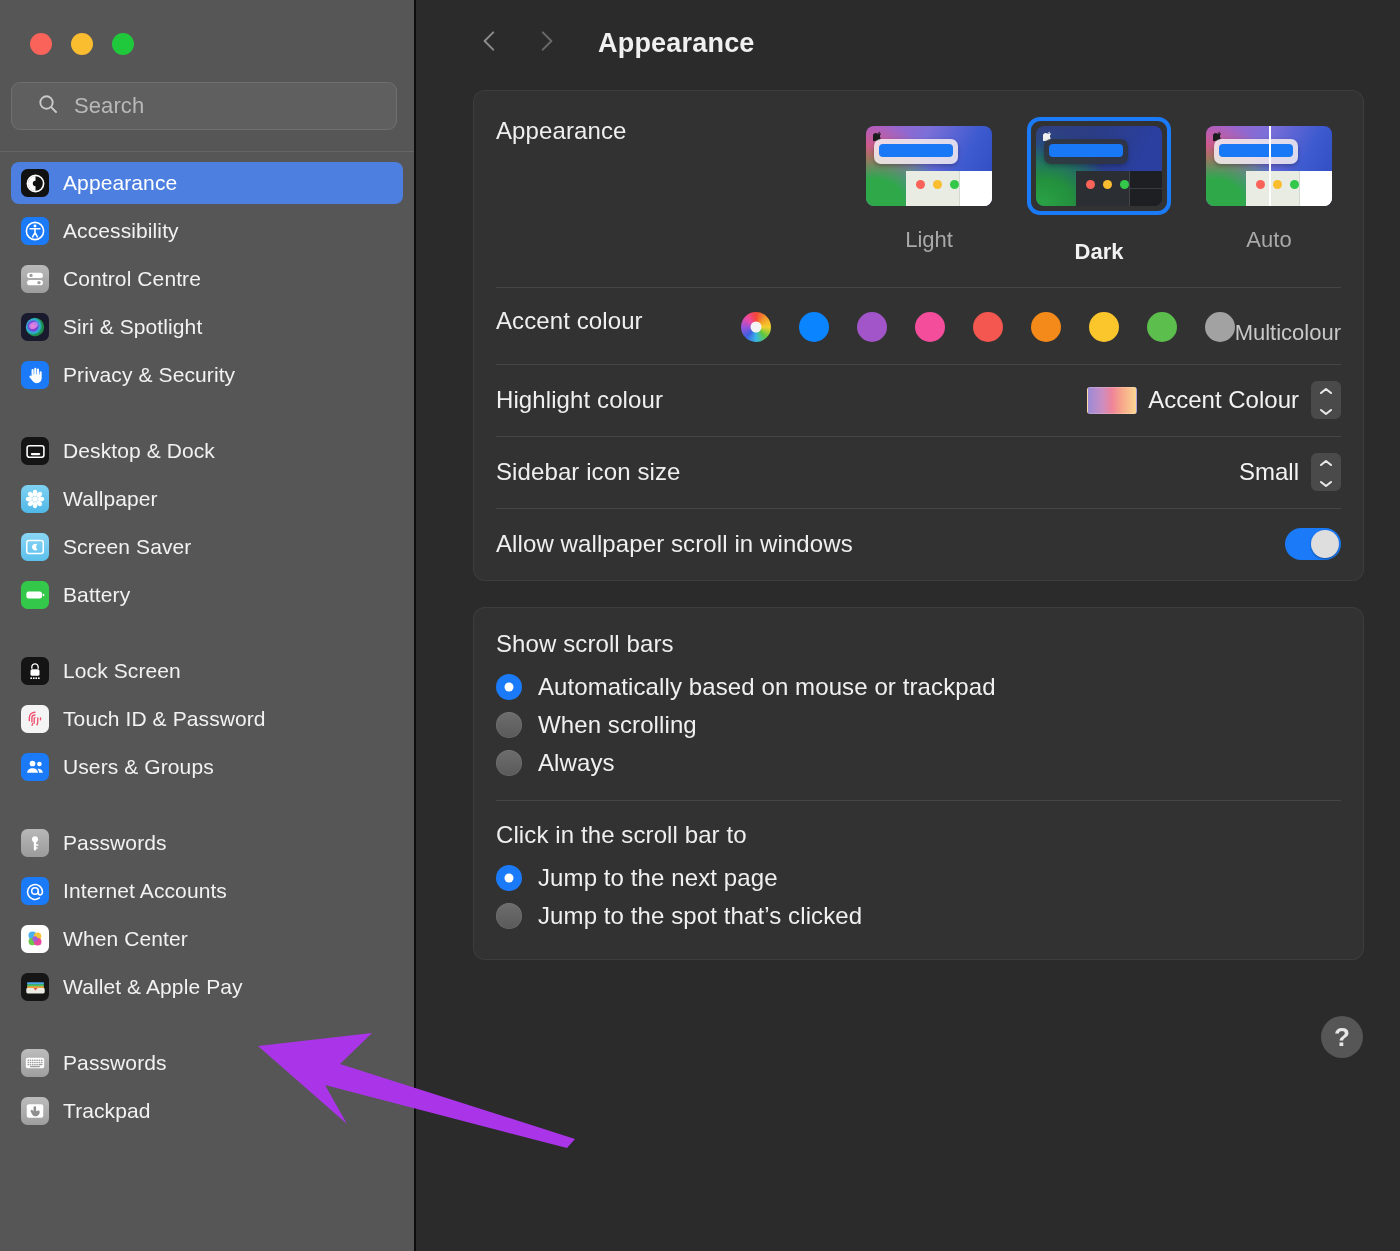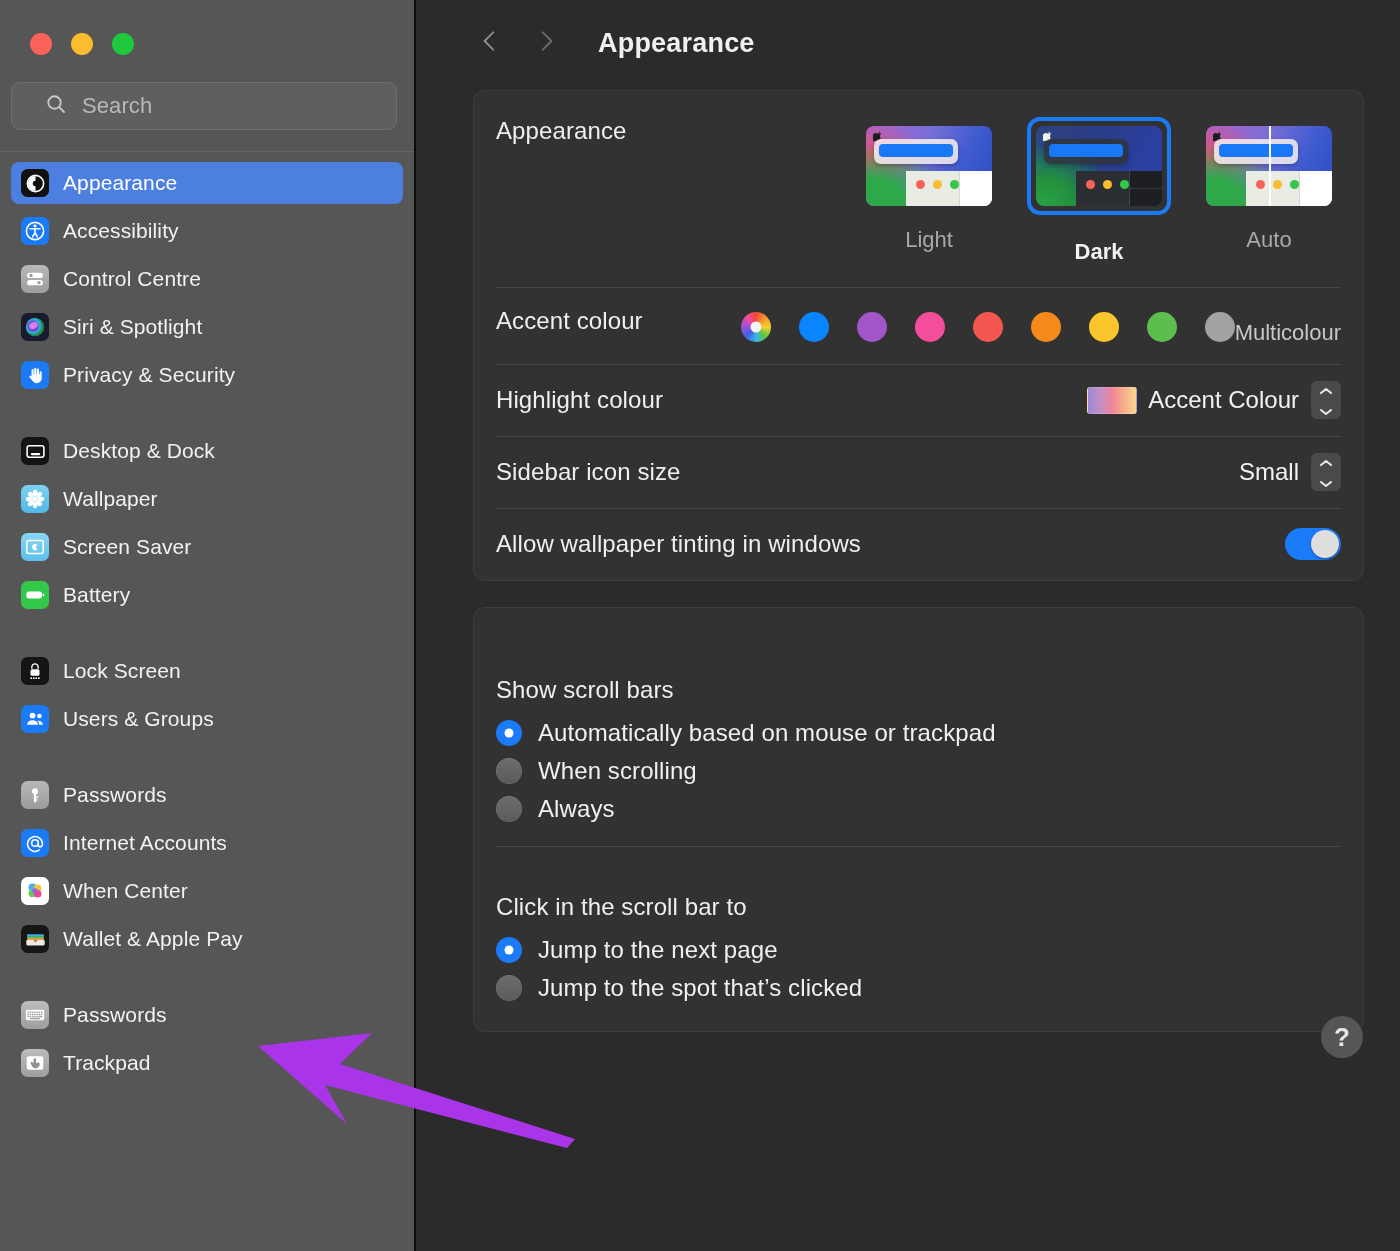--- a/index.html
+++ b/index.html
@@ -23,21 +23,21 @@
   .tl { width:22px; height:22px; border-radius:50%; }
   .tl.red    { background:#f9635a; }
   .tl.yellow { background:#f9bd2f; }
   .tl.green  { background:#20c83c; }
 
   .search-wrap { padding:27px 17px 0 11px; }
   .search-field {
     height:48px; border-radius:9px;
     background:rgba(255,255,255,0.055);
     border:1px solid rgba(255,255,255,0.10);
-    display:flex; align-items:center; gap:14px; padding:0 32px;
+    display:flex; align-items:center; gap:14px; padding:0 24px;
   }
   .search-field .ph { font-size:22px; color:#b9b9b9; letter-spacing:.1px; }
   .sep-line { height:1px; background:rgba(255,255,255,0.09); margin:21px 0 0 0; }
 
   .nav { padding:6px 11px 0 11px; }
   .nav-group { padding-bottom:28px; }
   .nav-group:first-child { padding-top:4px; }
   .nav-item {
     display:flex; align-items:center; gap:14px;
     height:42px; padding:0 10px; border-radius:8px;
@@ -156,21 +156,21 @@
     width:56px; height:32px; border-radius:16px; background:#1a7af8;
     position:relative; margin-left:auto;
   }
   .toggle .knob {
     position:absolute; top:2px; right:2px; width:28px; height:28px;
     border-radius:50%; background:#dedede; box-shadow:0 1px 2px rgba(0,0,0,.35);
   }
 
   
   .card.block { padding:22px 22px 24px 22px; }
-  .block-title { font-size:24px; color:#efefef; margin-bottom:10px; letter-spacing:.1px;margin-top:46px; }
+  .block-title { font-size:24px; color:#efefef; margin-bottom:10px; letter-spacing:.1px; }
   .radio-row { display:flex; align-items:center; gap:16px; height:38px; }
   .radio {
     width:26px; height:26px; border-radius:50%; flex:0 0 26px;
     background:linear-gradient(#6d6d6d,#5a5a5a); position:relative;
     box-shadow:inset 0 0 0 .5px rgba(255,255,255,.12);
   }
   .radio.on { background:#1a7af8; box-shadow:none; }
   .radio.on::after {
     content:""; position:absolute; top:50%; left:50%; transform:translate(-50%,-50%);
     width:9px; height:9px; border-radius:50%; background:#ffffff;
@@ -325,20 +325,32 @@
               <svg width="20" height="20" viewBox="0 0 24 24" fill="#fff">
                 <path d="M12 2.6c-2.6 0-4.6 2-4.6 4.6v2.2H9V7.2A3 3 0 1115 7.2v2.2h1.6V7.2c0-2.6-2-4.6-4.6-4.6z"></path>
                 <rect x="6.6" y="9.8" width="10.8" height="8" rx="2"></rect>
                 <circle cx="7.4" cy="20.6" r="1.1"></circle>
                 <circle cx="10.5" cy="20.6" r="1.1"></circle>
                 <circle cx="13.5" cy="20.6" r="1.1"></circle>
                 <circle cx="16.6" cy="20.6" r="1.1"></circle>
               </svg>
             </div>
             <div class="nav-label">Lock Screen</div>
+          </div>
+          <div class="nav-item">
+            <div class="ic" style="background: rgb(244, 244, 244);">
+              <svg width="22" height="22" viewBox="0 0 24 24" fill="none" stroke="#ef5070" stroke-width="1.5" stroke-linecap="round">
+                <path d="M12 4.6c-3.5 0-6.2 2.7-6.2 6.1v3.1"></path>
+                <path d="M12 7.6c-2 0-3.4 1.5-3.4 3.2v4.4"></path>
+                <path d="M12 10.5c-.6 0-.9.4-.9 1v5.2"></path>
+                <path d="M15 10.8v4.5M18 10.8v2.1M14.2 18.4c.4-.8.6-1.7.6-2.6"></path>
+                <path d="M8.8 18.9c.3-.6.5-1.2.6-1.9"></path>
+              </svg>
+            </div>
+            <div class="nav-label">Touch ID &amp; Password</div>
           </div>
           <div class="nav-item">
             <div class="ic" style="background: rgb(26, 122, 248);">
               <svg width="22" height="22" viewBox="0 0 24 24" fill="#fff">
                 <circle cx="9.3" cy="8.2" r="3.1"></circle>
                 <path d="M3.4 18.4c0-3.1 2.6-5 5.9-5s5.9 1.9 5.9 5z"></path>
                 <circle cx="16.8" cy="8.8" r="2.5"></circle>
                 <path d="M15 13.8c3 0 5.6 1.6 5.6 4.6h-4.2c0-1.9-.7-3.4-1.9-4.5z"></path>
               </svg>
             </div>
@@ -592,21 +604,21 @@
             </span>
             <span>
               <svg width="14" height="8" viewBox="0 0 14 8" fill="none" stroke="#e9e9e9" stroke-width="2.1" stroke-linecap="round" stroke-linejoin="round">
                   <polyline points="2,2 7,6 12,2"></polyline>
                 </svg>
             </span>
           </div>
         </div>
 
         <div class="row">
-          <div class="row-label">Allow wallpaper tinting in windows</div>
+          <div class="row-label">Allow wallpaper scroll in windows</div>
           <div class="toggle">
             <div class="knob"></div>
           </div>
         </div>
       </div>
 
       <div class="card block">
 
         <div class="block-title">Show scroll bars</div>
         <div id="scroll-opts">

